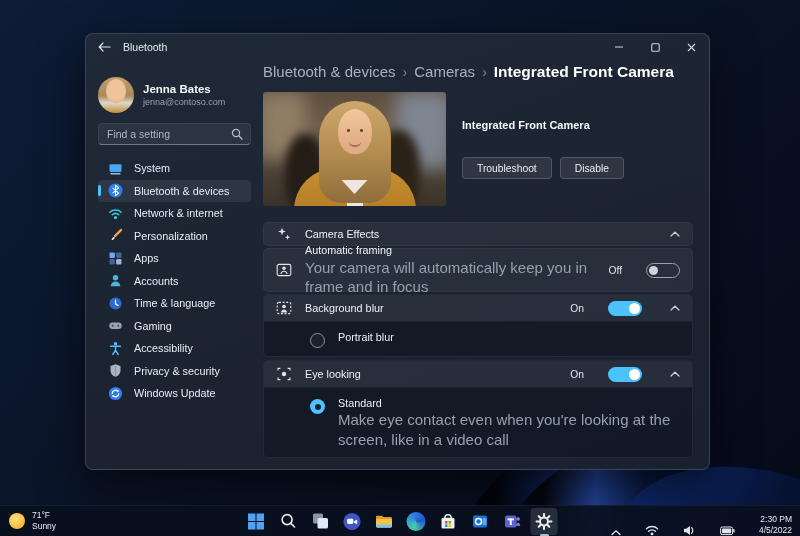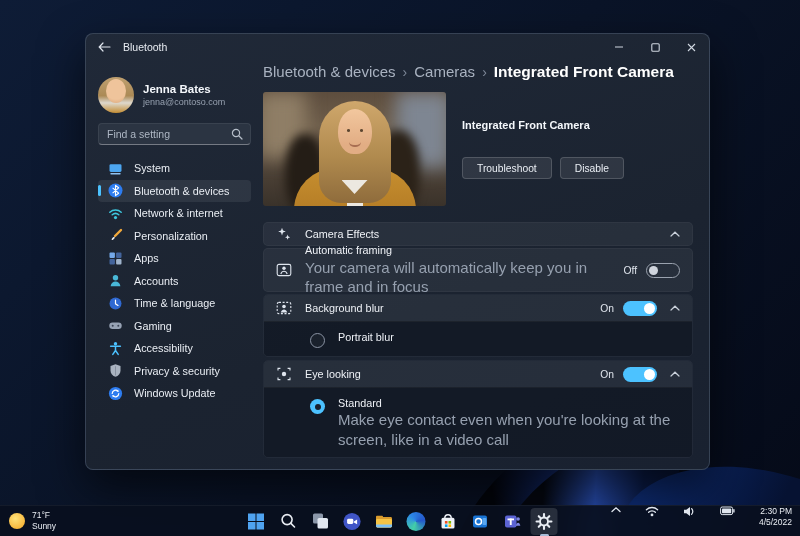--- a/index.html
+++ b/index.html
@@ -85,21 +85,21 @@
     border:1px solid rgba(255,255,255,.04);}
   .card.header{height:24px;border-radius:5px;padding:0 12px;}
   .card.row{height:44px;border-radius:5px;padding:0 12px;margin-top:2px;}
   .group{margin-top:2px;border-radius:5px;overflow:hidden;border:1px solid rgba(255,255,255,.04);}
   .group-header{height:27px;padding:0 12px;border:none;border-bottom:1px solid rgba(0,0,0,.25);}
   .group-body{background:rgba(8,13,24,.38);}
   .sec-icon{width:16px;height:16px;margin-right:13px;display:flex;align-items:center;justify-content:center;flex:0 0 16px;}
   .row-text{line-height:1.3;}
   .row-title{font-size:10.8px;color:#eef1f6;}
   .row-desc{font-size:15px;color:#96a0af;}
-  .row-right{margin-left:auto;display:flex;align-items:center;gap:9px;}
+  .row-right{margin-left:auto;display:flex;align-items:center;gap:24px;}
   .state-label{font-size:10.3px;color:#dfe4ec;}
   .toggle{width:34px;height:15px;border-radius:8px;position:relative;}
   .toggle.off{border:1px solid #9aa2ae;background:transparent;}
   .toggle.off .knob{position:absolute;left:2px;top:2px;width:9px;height:9px;border-radius:50%;background:#cfd4dc;}
   .toggle.on{background:#4cc2ff;}
   .toggle.on .knob{position:absolute;right:2px;top:2px;width:11px;height:11px;border-radius:50%;background:#ffffff;}
   .chev{display:flex;margin-left:4px;}
   .option{display:flex;align-items:flex-start;padding:8px 12px 8px 46px;}
   .option + .option{padding-top:2px;justify-content:space-between;}
   .radio{width:15px;height:15px;border-radius:50%;margin-right:13px;margin-top:3px;flex:0 0 15px;position:relative;}
@@ -113,21 +113,21 @@
   .weather{position:absolute;left:9px;top:0;bottom:0;display:flex;align-items:center;}
   .sun{width:16px;height:16px;border-radius:50%;background:radial-gradient(circle at 40% 35%,#ffe27a,#f5a623);margin-right:7px;}
   .weather-text{line-height:1.25;font-size:8.5px;color:#e9edf3;}
   .tb-center{position:absolute;left:50%;top:0;bottom:0;transform:translateX(-50%);display:flex;align-items:center;gap:5px;}
   .tb-ic{width:27px;height:27px;display:flex;align-items:center;justify-content:center;border-radius:4px;position:relative;}
   .tb-ic.active{background:rgba(255,255,255,.13);}
   .tb-ic.active::after{content:"";position:absolute;bottom:-2px;left:50%;transform:translateX(-50%);
     width:9px;height:2.5px;border-radius:2px;background:#a9bdd8;}
   .edge-circle{width:19px;height:19px;border-radius:50%;
     background:conic-gradient(from 200deg,#43d0a6,#2c87e8,#2457cb,#43d0a6);}
-  .tray{position:absolute;right:8px;top:0;bottom:0;display:flex;align-items:flex-start;gap:24px;}
+  .tray{position:absolute;right:8px;top:0;bottom:0;display:flex;align-items:flex-end;gap:24px;}
   .tray-ic{display:flex;align-items:center;}
   .clock{text-align:right;font-size:8.5px;color:#e9edf3;line-height:1.3;}
 </style>
 </head>
 <body>
 
 <div class="canvas">
 
   <div class="bloom">
     <div class="petal p3"></div>

